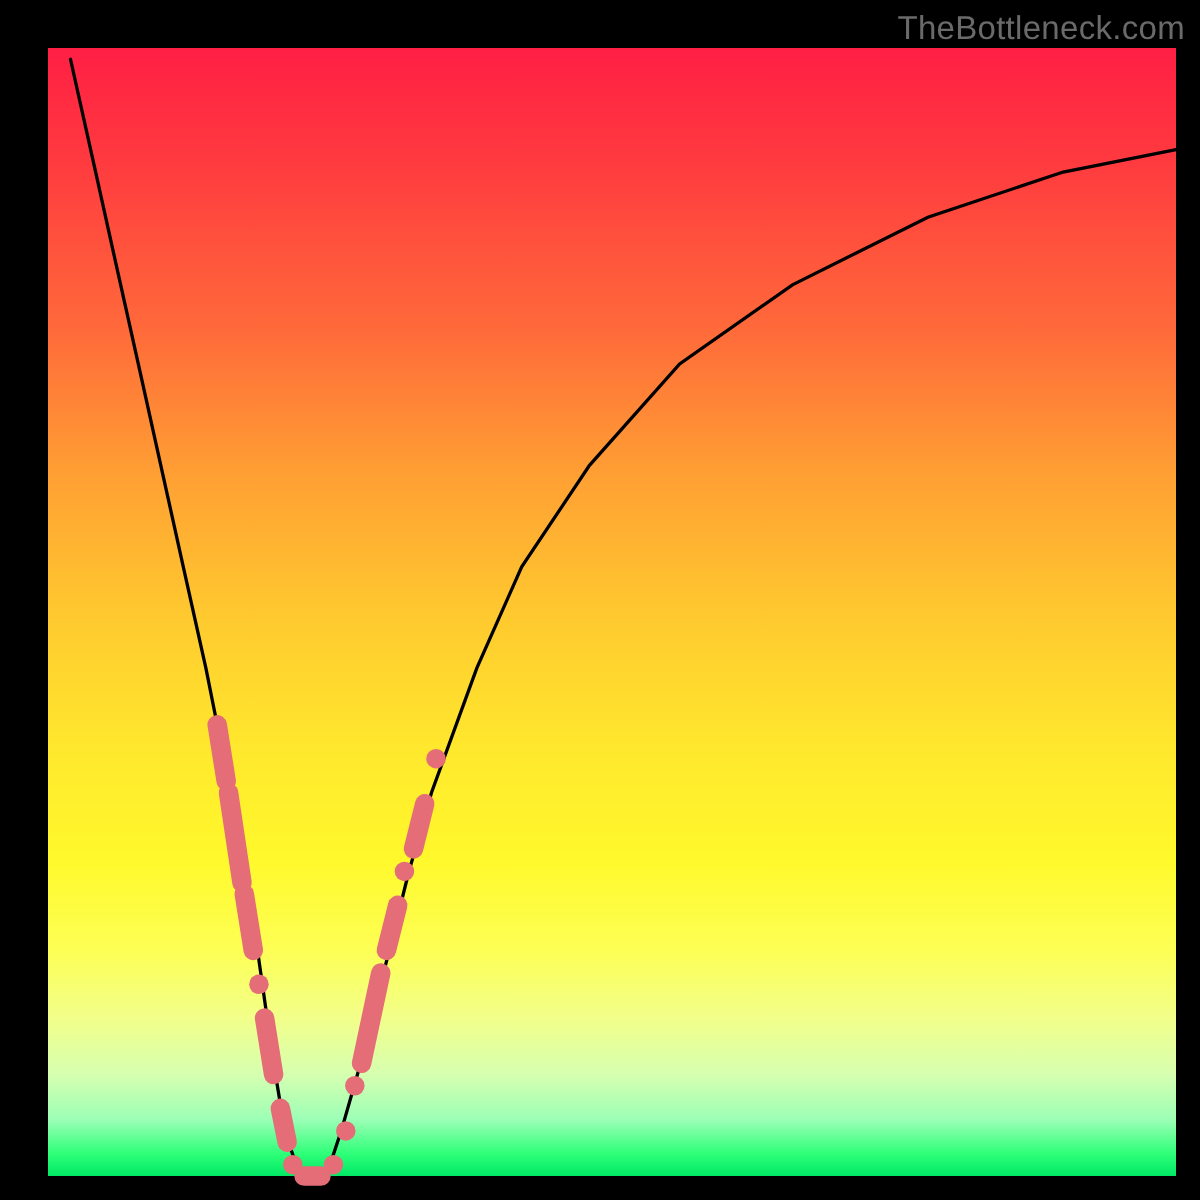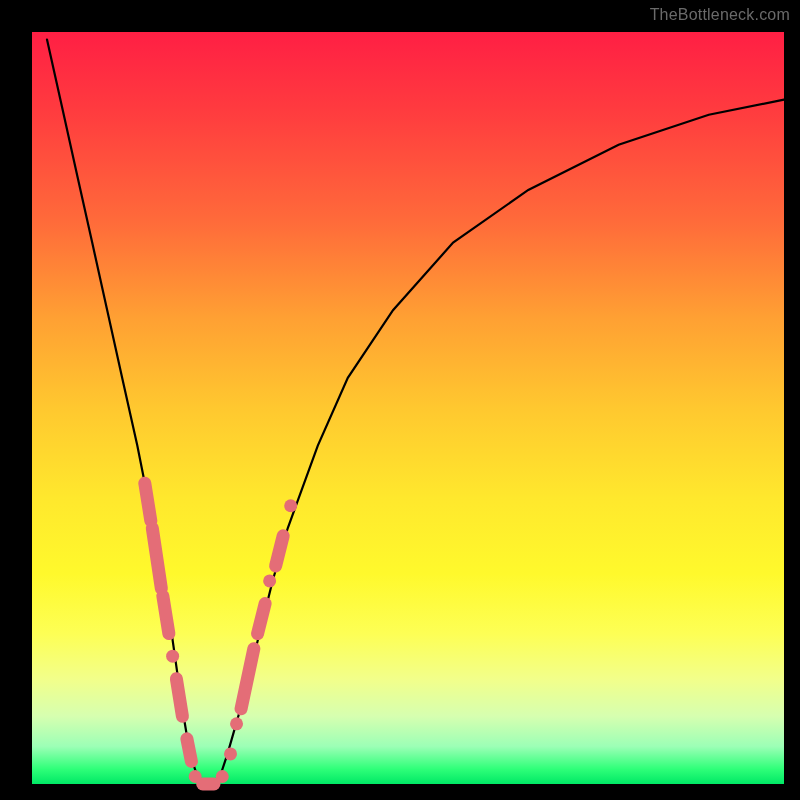--- a/index.html
+++ b/index.html
@@ -30,21 +30,21 @@
       #d6ffb0 91%,
       #9cffb6 95%,
       #2fff79 98%,
       #00e865 100%);
   }
   .watermark {
     position: absolute;
     top: 6px;
     right: 10px;
     color: #6a6a6a;
-    font-size: 16px;
+    font-size: 22px;
     font-weight: 500;
     letter-spacing: 0.2px;
     user-select: none;
   }
   svg.plot {
     position: absolute;
     left: 0;
     top: 0;
     width: 752px;
     height: 752px;

